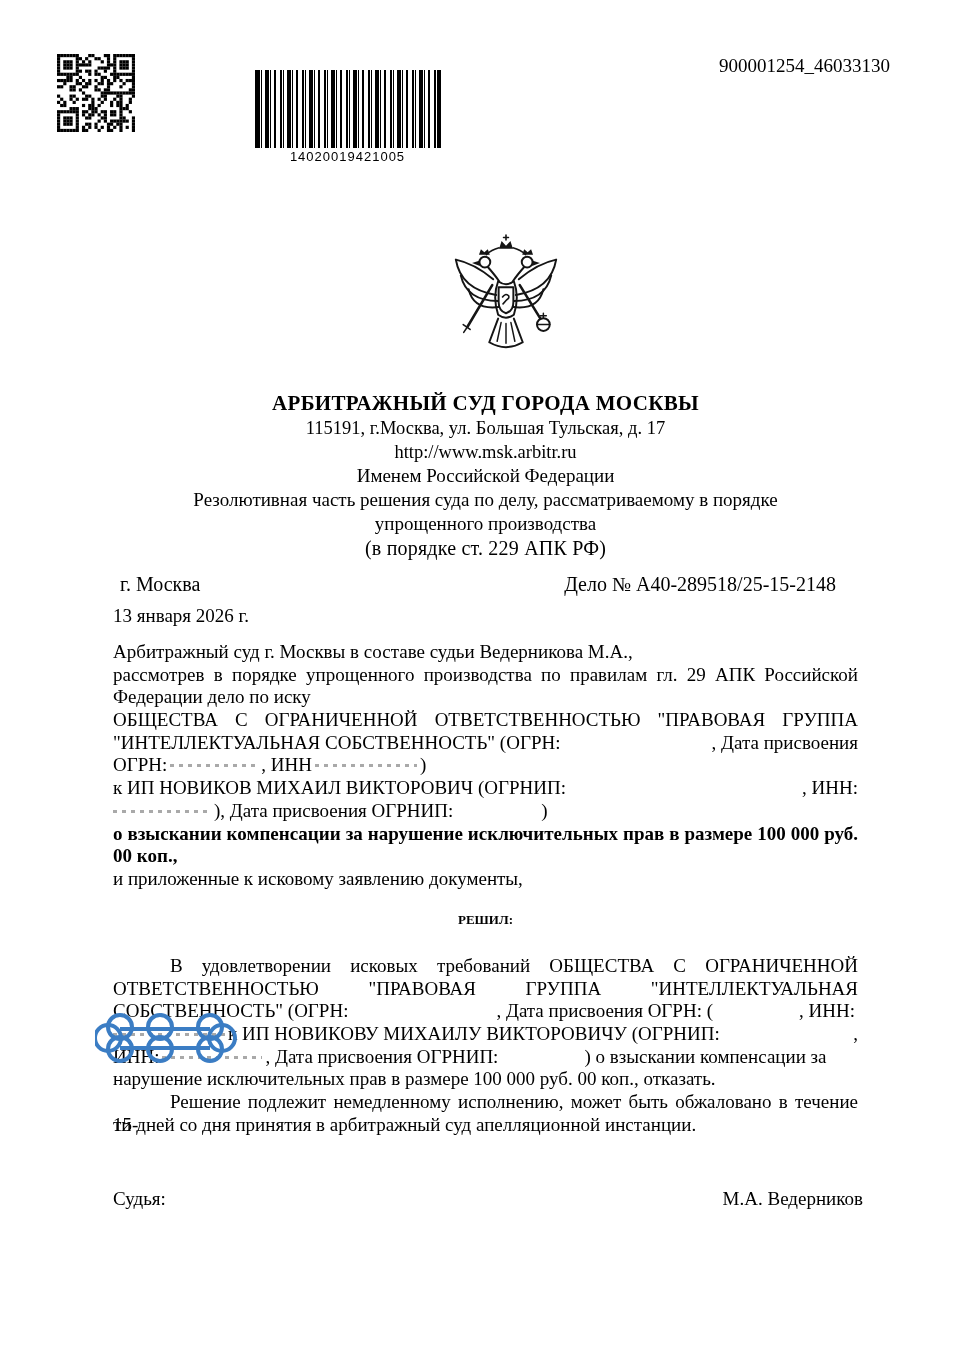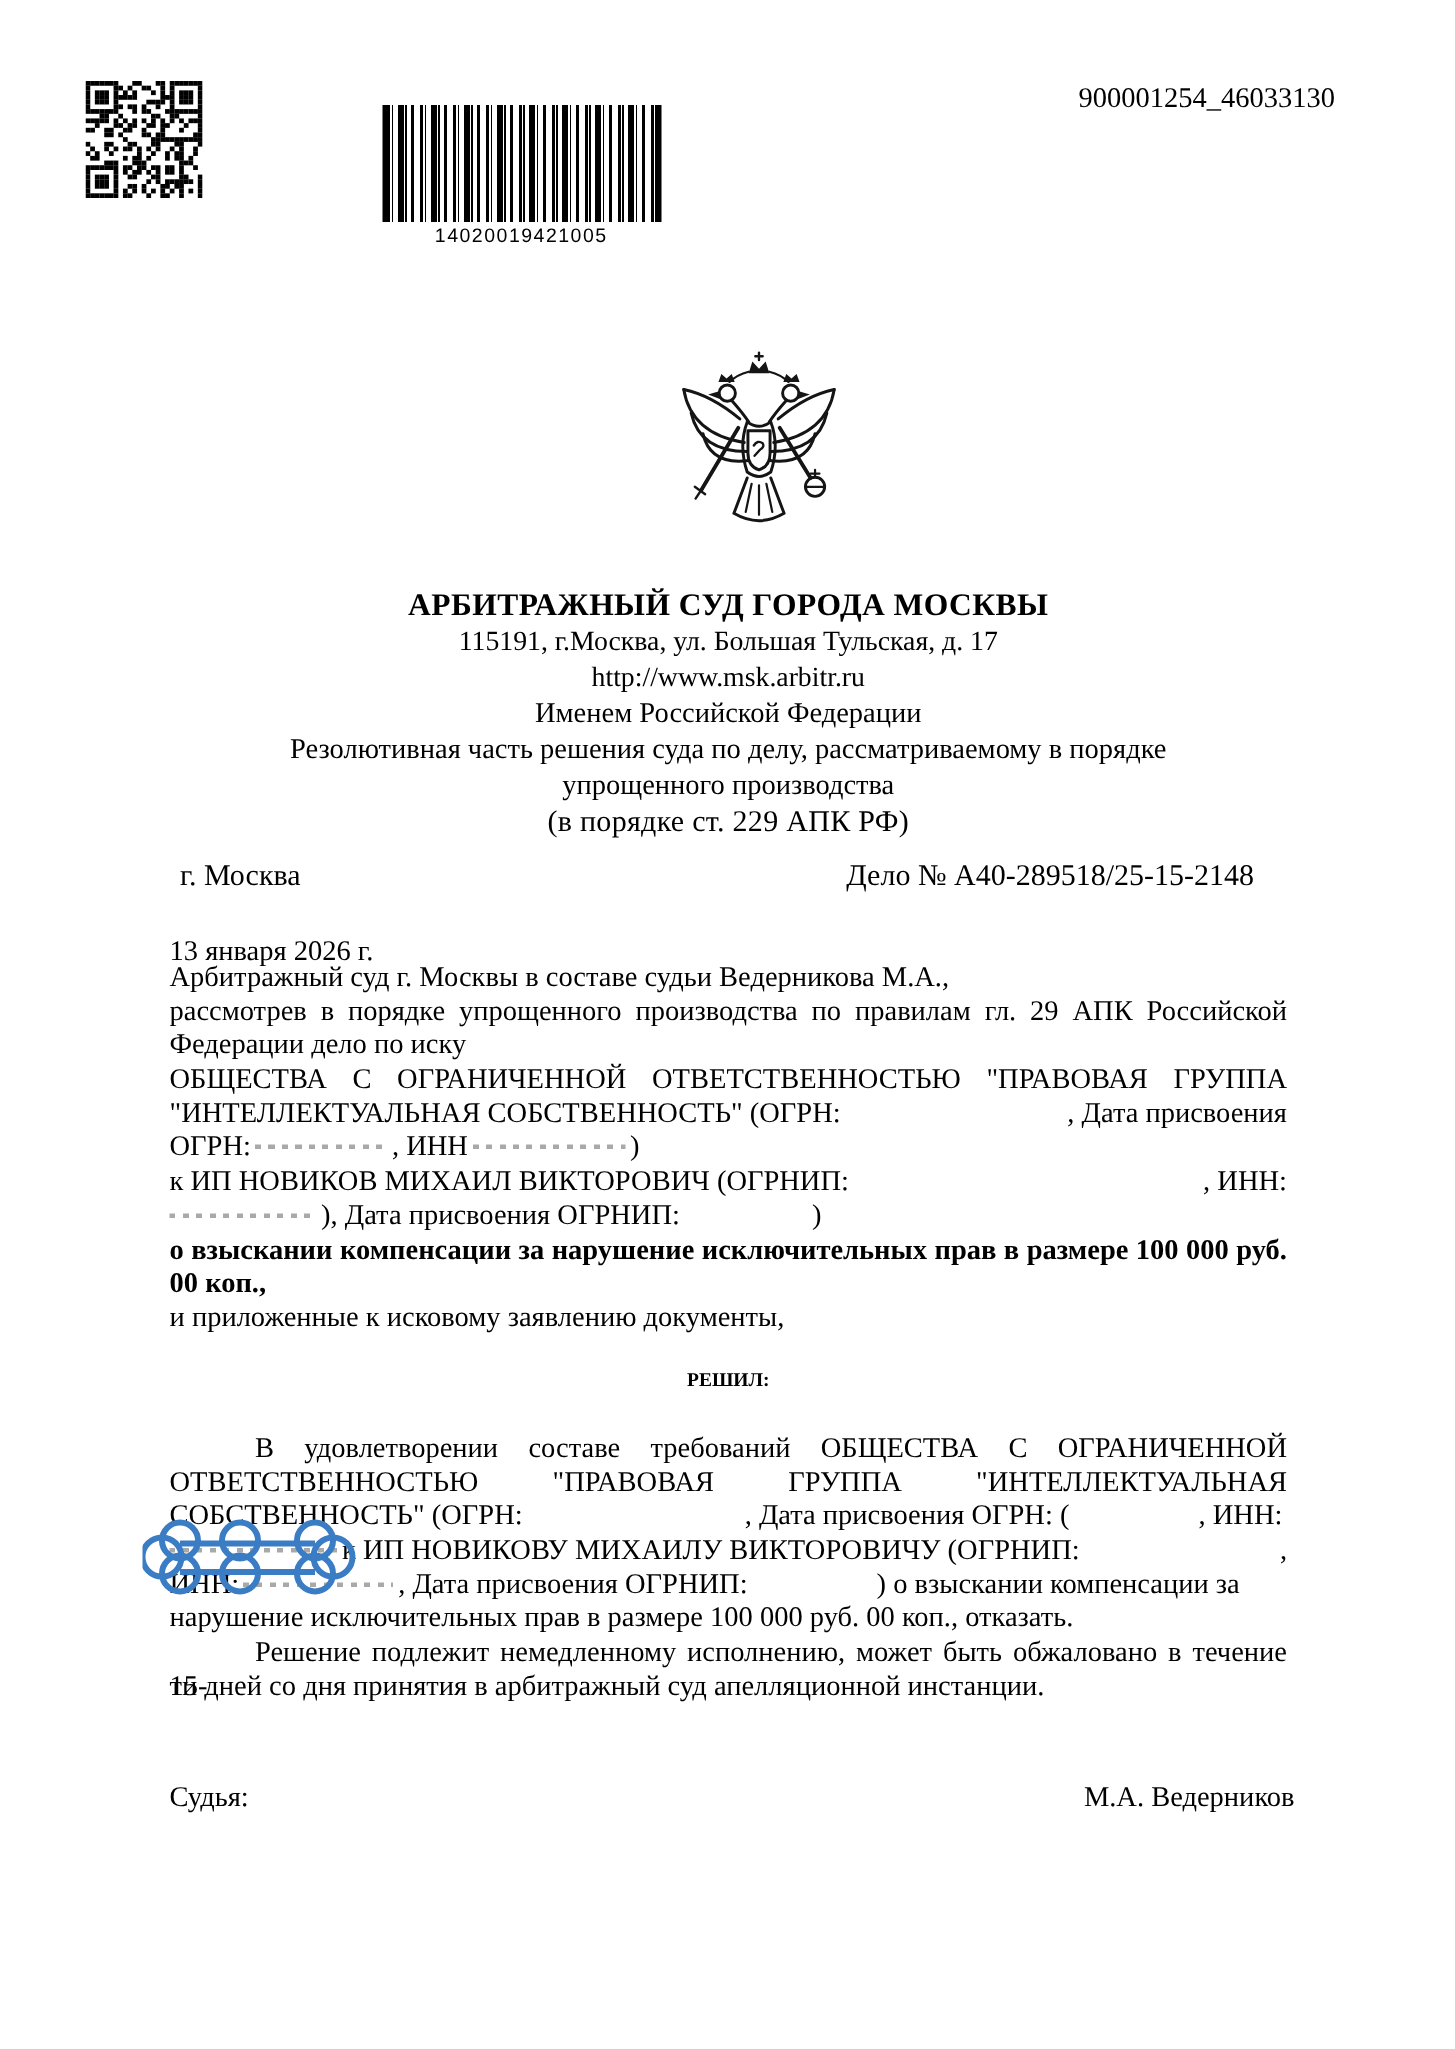--- a/index.html
+++ b/index.html
@@ -27,21 +27,21 @@
   
   #header{left:113px;top:390px;width:745px;text-align:center;line-height:24px;}
   #header .t1{font-size:21px;font-weight:bold;letter-spacing:.3px;line-height:26px;}
   #header .t2{font-size:18.5px;}
   #header .t3{font-size:19px;}
   #header .t4{font-size:20px;letter-spacing:.2px;}
   
   #caserow{left:113px;top:573px;width:745px;display:flex;justify-content:space-between;font-size:20px;}
   #caserow .city{padding-left:7px;}
   #caserow .num{padding-right:22px;}
-  #date{left:113px;top:624px;font-size:19px;}
+  #date{left:113px;top:605px;font-size:19px;}
   
   .par{left:113px;width:745px;font-size:19px;}
   #parA{top:641px;}
   #parB{top:955px;}
   .line{height:22.7px;line-height:22.7px;white-space:nowrap;}
   .j{text-align:justify;text-align-last:justify;white-space:normal;}
   .flexline{display:flex;justify-content:space-between;}
   .ind{text-indent:57px;}
   .b{font-weight:bold;}
   .gap{display:inline-block;height:1px;}
@@ -458,21 +458,21 @@
       <span class="dots" style="width:98px;margin-left:0"></span><span>), Дата присвоения ОГРНИП:</span><span class="gap" style="width:88px"></span><span>)</span>
     </div>
     <div class="line j b">о взыскании компенсации за нарушение исключительных прав в размере 100 000 руб.</div>
     <div class="line b">00 коп.,</div>
     <div class="line">и приложенные к исковому заявлению документы,</div>
   </div>
 
   <div id="resolved" class="abs">РЕШИЛ:</div>
 
   <div id="parB" class="abs par">
-    <div class="line j ind">В удовлетворении составе требований ОБЩЕСТВА С ОГРАНИЧЕННОЙ</div>
+    <div class="line j ind">В удовлетворении исковых требований ОБЩЕСТВА С ОГРАНИЧЕННОЙ</div>
     <div class="line j">ОТВЕТСТВЕННОСТЬЮ "ПРАВОВАЯ ГРУППА "ИНТЕЛЛЕКТУАЛЬНАЯ</div>
     <div class="line">
       <span>СОБСТВЕННОСТЬ" (ОГРН:</span><span class="gap" style="width:148px"></span><span>, Дата присвоения ОГРН: (</span><span class="gap" style="width:86px"></span><span>, ИНН:</span>
     </div>
     <div class="line flexline">
       <span><span class="dots" style="width:112px;margin-left:0"></span><span>к ИП НОВИКОВУ МИХАИЛУ ВИКТОРОВИЧУ (ОГРНИП:</span></span>
       <span>,</span>
     </div>
     <div class="line">
       <span>ИНН:</span><span class="dots" style="width:100px"></span><span>, Дата присвоения ОГРНИП:</span><span class="gap" style="width:86px"></span><span>) о взыскании компенсации за</span>

